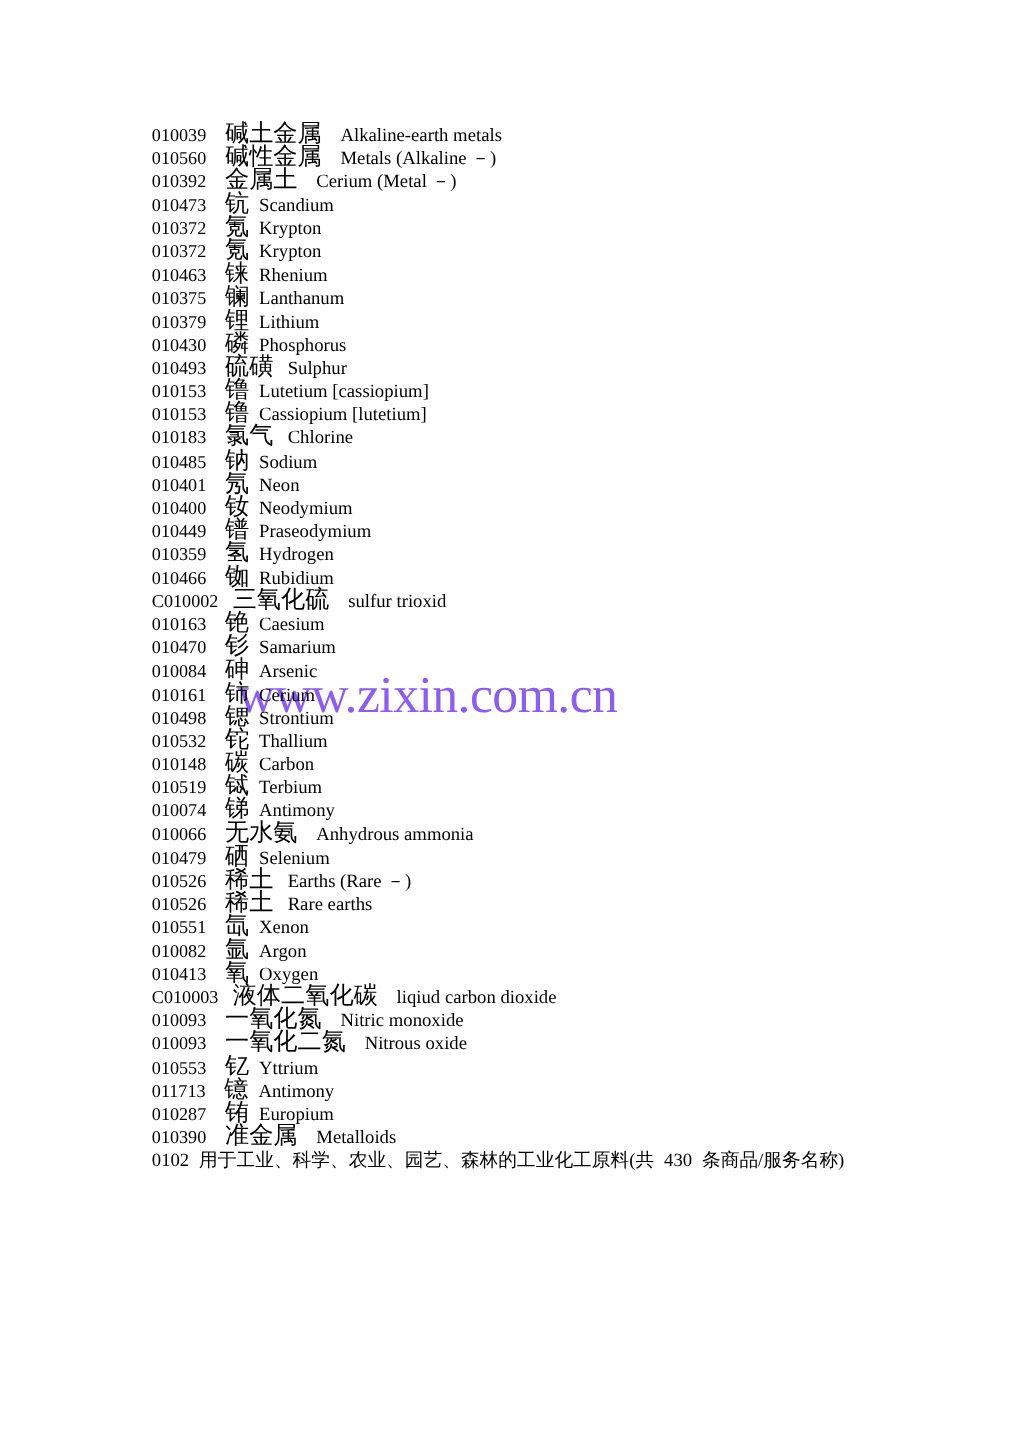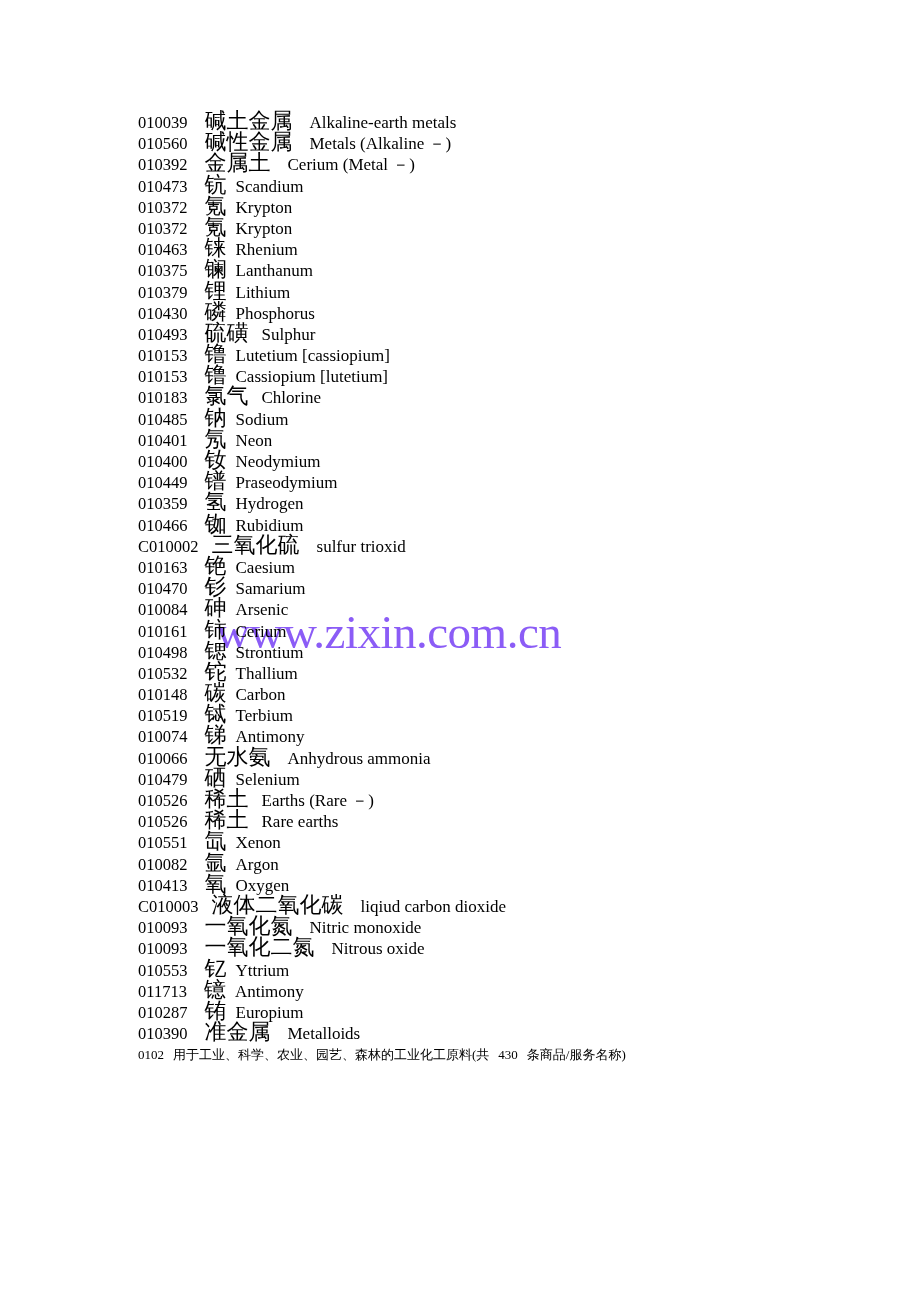--- a/index.html
+++ b/index.html
@@ -76,21 +76,21 @@
   }
 
   
   .gap-s { display: inline-block; width: 9px; }
   .gap-m { display: inline-block; width: 13px; }
   .gap-l { display: inline-block; width: 17px; }
 
   .footer-row {
     height: 23px;
     line-height: 23px;
-    font-size: 13px;
+    font-size: 17px;
     white-space: nowrap;
     margin-top: 1px;
   }
   .footer-row .num { display: inline-block; }
 </style>
 </head>
 <body>
 
 <div id="page">
 

